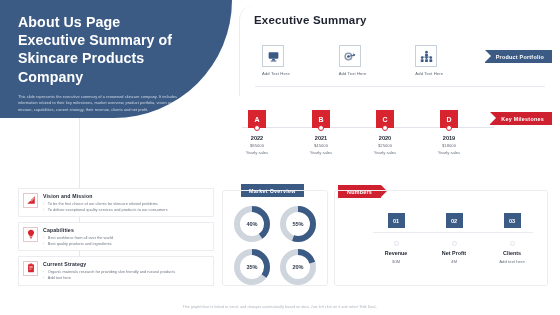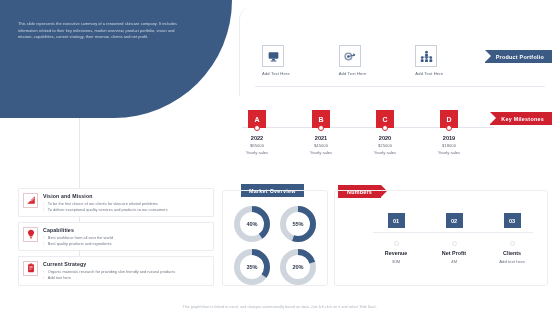--- a/index.html
+++ b/index.html
@@ -211,24 +211,26 @@
     position: absolute; left: 0; bottom: 6px; width: 560px;
     text-align: center; font-size: 3.5px; color: #a9b0ba; letter-spacing: .1px;
   }
 </style>
 </head>
 <body>
 
 <div class="slide">
 
   <div class="hero">
+    <div class="hero-title">About Us Page Executive Summary of Skincare Products Company</div>
     <div class="hero-desc">This slide represents the executive summary of a renowned skincare company. It includes information related to their key milestones, market overview, product portfolio, vision and mission, capabilities, current strategy, their revenue, clients and net profit.</div>
   </div>
 
   <div class="canvas"></div>
+  <div class="exec-title">Executive Summary</div>
 
   <div class="top-icons">
     <div class="top-icon-item">
       <div class="icon-box">
         <svg width="13" height="13" viewBox="0 0 24 24" fill="#3b5b85">
           <rect x="3" y="4" width="18" height="12" rx="1.5"></rect>
           <rect x="9.5" y="16.5" width="5" height="3" fill="#3b5b85"></rect>
           <rect x="6.5" y="19.5" width="11" height="1.8" rx=".9" fill="#3b5b85"></rect>
         </svg>
       </div>

